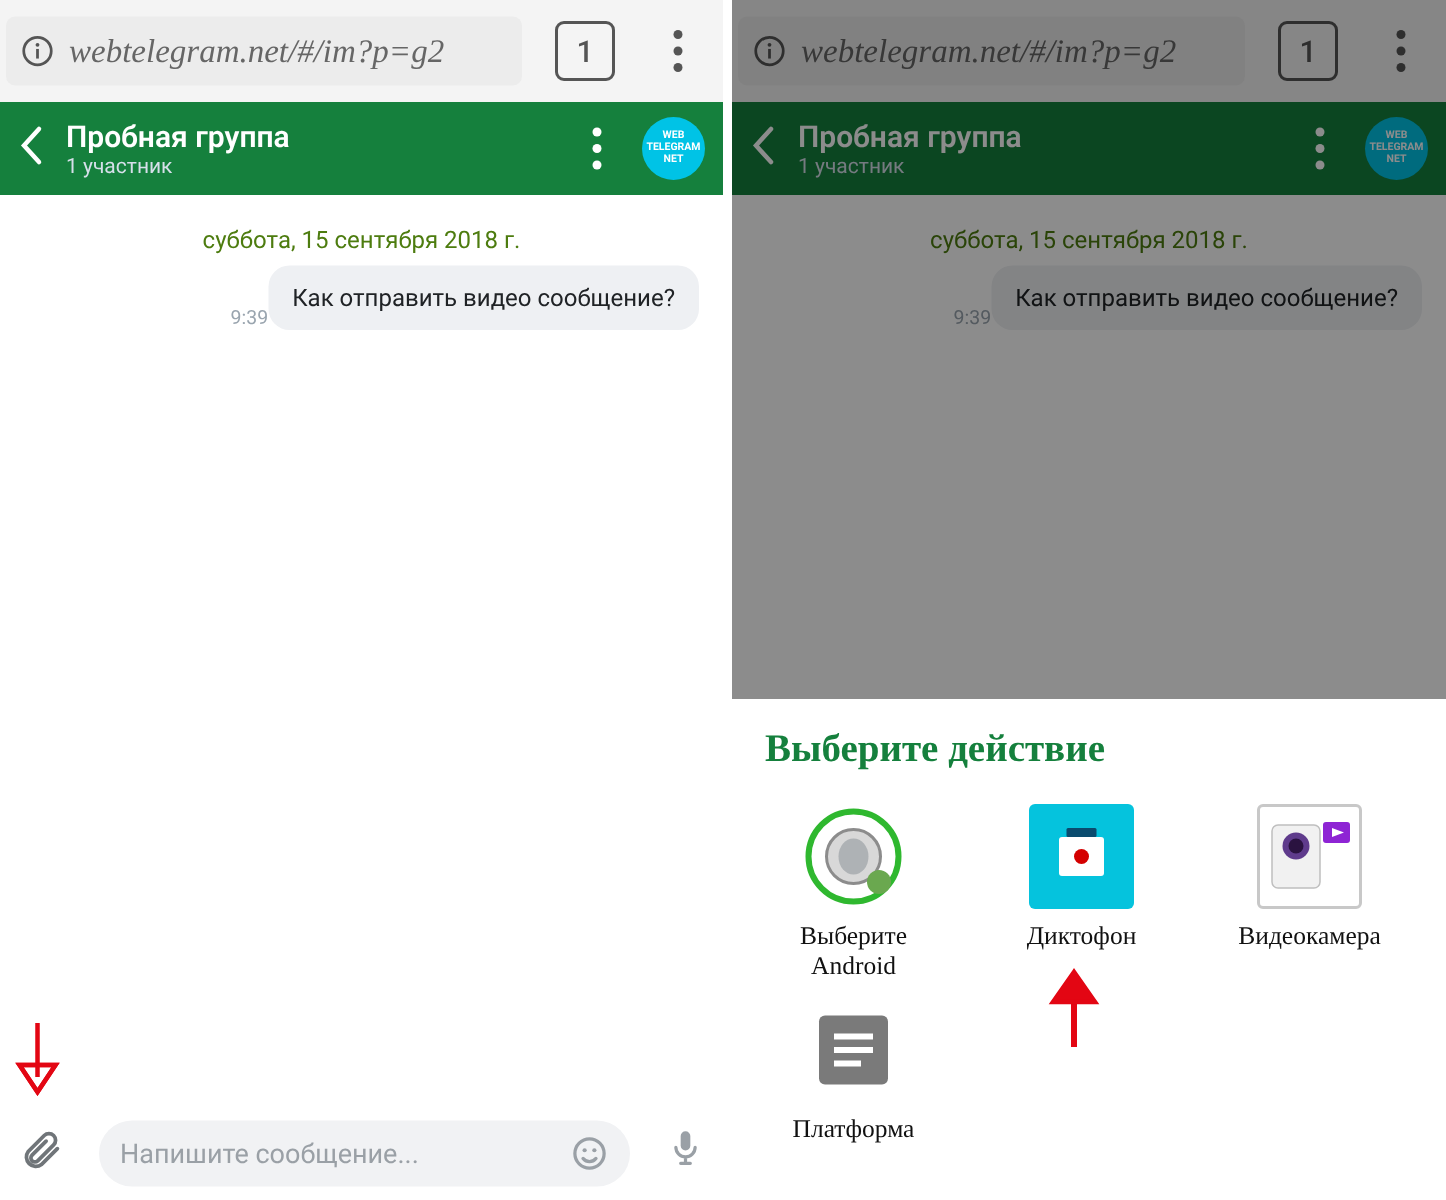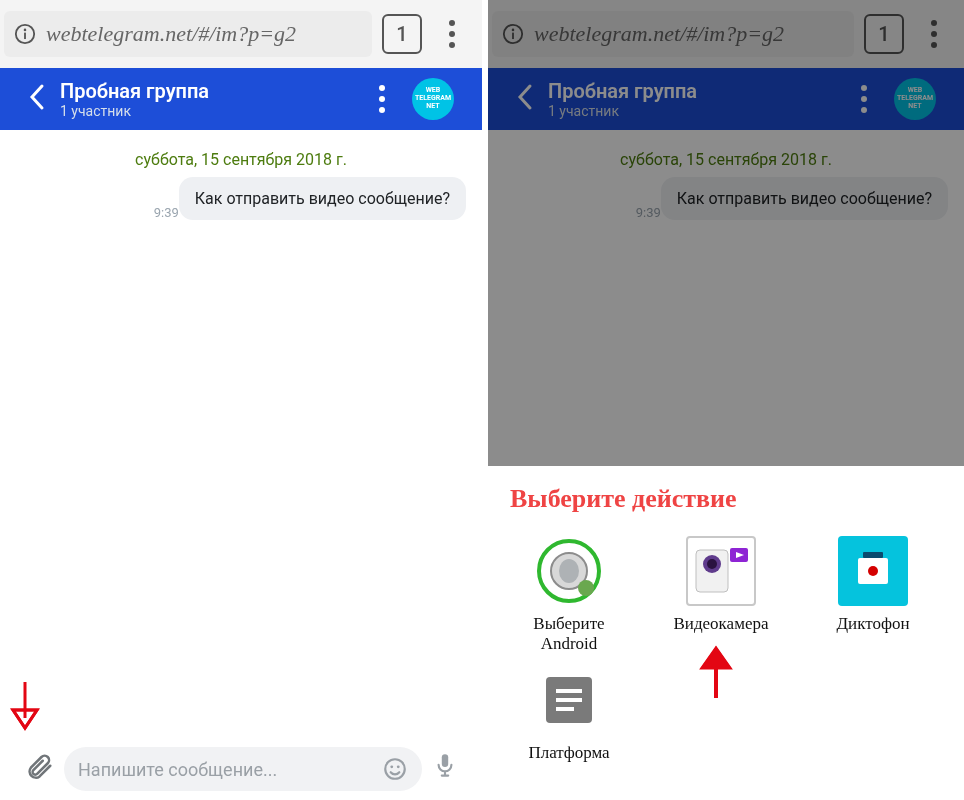--- a/index.html
+++ b/index.html
@@ -7,42 +7,42 @@
     width: 964px; height: 800px; display: flex; background: #fff;
     font-family: -apple-system, Roboto, Arial, sans-serif;
     overflow: hidden;
   }
   .panel { width: 50%; height: 100%; position: relative; background: #fff; }
   .panel.right { border-left: 6px solid #fff; }
 
   
   .browser-bar {
     height: 68px; background: #f4f4f4; display: flex; align-items: center;
-    padding: 0 10px 0 4px; gap: 4px;
+    padding: 0 10px 0 4px; gap: 16px;
   }
   .url-field {
     flex: 1; height: 46px; background: #ececec; border-radius: 6px;
     display: flex; align-items: center; padding: 0 10px; color: #666;
     font-style: italic; font-family: Georgia, serif; font-size: 22px;
     overflow: hidden; white-space: nowrap;
   }
   .url-field svg { flex-shrink: 0; margin-right: 10px; }
   .tab-count {
     width: 40px; height: 40px; display: flex; align-items: center;
     justify-content: center; border: 2.5px solid #555; border-radius: 6px;
     color: #555; font-size: 20px; font-weight: 500; margin: 0 6px;
   }
   .kebab { width: 40px; display: flex; flex-direction: column;
     align-items: center; justify-content: center; gap: 5px; }
   .kebab span { width: 6px; height: 6px; background: #555; border-radius: 50%; }
 
   
   .chat-header {
-    height: 62px; background: #1d4ed8; display: flex; align-items: center;
-    color: #fff; padding: 0 28px; gap: 10px;
+    height: 62px; background: #15803d; display: flex; align-items: center;
+    color: #fff; padding: 0 12px; gap: 10px;
   }
   .chat-header .back { width: 22px; }
   .chat-header .title-block { flex: 1; }
   .chat-header h1 { font-size: 20px; font-weight: 600; }
   .chat-header .sub { font-size: 14px; color: #d6dfea; }
   .chat-header .kebab span { background: #fff; }
   .avatar {
     width: 42px; height: 42px; border-radius: 50%; background: #00c3e6;
     display: flex; flex-direction: column; align-items: center;
     justify-content: center; color: #fff; font-size: 7px; font-weight: 700;
@@ -55,21 +55,21 @@
   .msg-row { display: flex; justify-content: flex-end; align-items: flex-end; }
   .msg-time { color: #9aa5af; font-size: 13px; }
   .msg-bubble {
     background: #eef0f3; padding: 12px 16px; border-radius: 14px;
     font-size: 16px; color: #202326;
   }
 
   
   .input-bar {
     position: absolute; left: 0; right: 0; bottom: 0; height: 62px;
-    display: flex; align-items: center; padding: 0 24px; gap: 10px;
+    display: flex; align-items: center; padding: 0 12px; gap: 24px;
     background: #fff;
   }
   .compose {
     flex: 1; height: 44px; background: #f1f2f4; border-radius: 22px;
     display: flex; align-items: center; padding: 0 14px; color: #9aa0a6;
     font-size: 18px; gap: 10px;
   }
   .compose .ph { flex: 1; }
 
   
@@ -80,21 +80,21 @@
   .dim { position: absolute; inset: 0 0 auto 0; height: 466px;
     background: rgba(0,0,0,0.45); pointer-events: none; }
 
   
   .action-sheet {
     position: absolute; left: 0; right: 0; bottom: 0; height: 334px;
     background: #fff; padding: 18px 22px;
   }
   .sheet-title {
     font-family: "Comic Sans MS", "Segoe Script", cursive;
-    font-size: 26px; font-weight: 600; color: #ef4444; margin-bottom: 22px;
+    font-size: 26px; font-weight: 600; color: #15803d; margin-bottom: 22px;
   }
   .sheet-grid { display: flex; flex-wrap: wrap; gap: 12px 34px; }
   .sheet-item {
     width: 118px; display: flex; flex-direction: column; align-items: center;
     font-family: "Comic Sans MS", "Segoe Script", cursive;
     font-size: 17px; color: #111; text-align: center; line-height: 1.15;
   }
   .sheet-icon {
     width: 70px; height: 70px; margin-bottom: 8px; border-radius: 4px;
     display: flex; align-items: center; justify-content: center;
@@ -243,47 +243,47 @@
       <div class="sheet-item">
         <div class="sheet-icon">
           <svg width="66" height="66" viewBox="0 0 66 66">
               <circle cx="33" cy="33" r="30" fill="none" stroke="#2fb82f" stroke-width="4"></circle>
               <circle cx="33" cy="33" r="18" fill="#d8d8d8" stroke="#8c8c8c" stroke-width="2"></circle>
               <ellipse cx="33" cy="33" rx="10" ry="12" fill="#aeb2b5"></ellipse>
               <circle cx="50" cy="50" r="8" fill="#6aa84f"></circle>
             </svg>
         </div>
         <span>Выберите Android</span>
+      </div>
+
+      <div class="sheet-item">
+        <div class="sheet-icon" style="background:#05c3dd;">
+          <svg width="50" height="50" viewBox="0 0 50 50">
+              <rect x="10" y="12" width="30" height="26" rx="2" fill="#fff"></rect>
+              <circle cx="25" cy="25" r="5" fill="#d40000"></circle>
+              <rect x="15" y="6" width="20" height="6" rx="1" fill="#0a4b6e"></rect>
+            </svg>
+        </div>
+        <span>Диктофон</span>
       </div>
 
       <div class="sheet-item">
         <div class="sheet-icon" style="border:2px solid #c8c8c8;">
           <svg width="62" height="62" viewBox="0 0 62 62">
               <rect x="6" y="10" width="32" height="42" rx="4" fill="#f1f1f1" stroke="#bfbfbf"></rect>
               <circle cx="22" cy="24" r="9" fill="#5f3b8c"></circle>
               <circle cx="22" cy="24" r="5" fill="#2a1240"></circle>
               <rect x="40" y="8" width="18" height="14" rx="2" fill="#8e24d4"></rect>
               <path d="M46 12 l8 3 l-8 3 z" fill="#fff"></path>
             </svg>
         </div>
         <span>Видеокамера</span>
       </div>
 
       <div class="sheet-item">
-        <div class="sheet-icon" style="background:#05c3dd;">
-          <svg width="50" height="50" viewBox="0 0 50 50">
-              <rect x="10" y="12" width="30" height="26" rx="2" fill="#fff"></rect>
-              <circle cx="25" cy="25" r="5" fill="#d40000"></circle>
-              <rect x="15" y="6" width="20" height="6" rx="1" fill="#0a4b6e"></rect>
-            </svg>
-        </div>
-        <span>Диктофон</span>
-      </div>
-
-      <div class="sheet-item">
         <div class="sheet-icon">
           <svg width="62" height="62" viewBox="0 0 62 62">
               <rect x="8" y="8" width="46" height="46" rx="4" fill="#7a7a7a"></rect>
               <rect x="18" y="20" width="26" height="4" fill="#fff"></rect>
               <rect x="18" y="29" width="26" height="4" fill="#fff"></rect>
               <rect x="18" y="38" width="18" height="4" fill="#fff"></rect>
             </svg>
         </div>
         <span>Платформа</span>
       </div>

